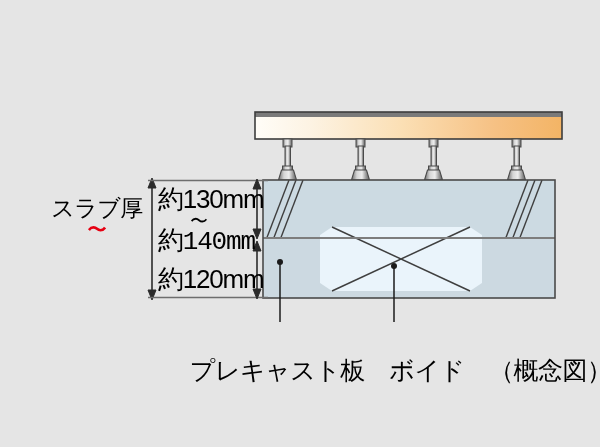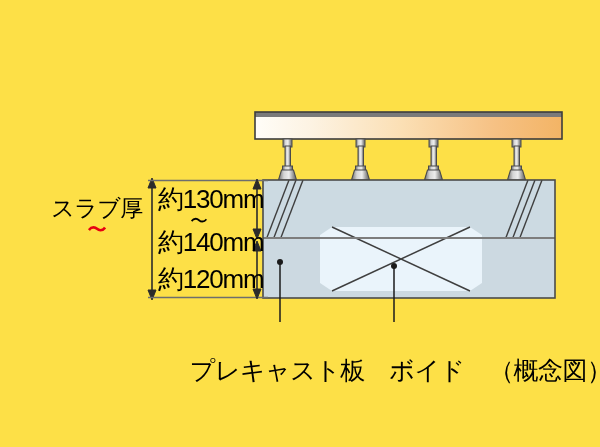--- a/index.html
+++ b/index.html
@@ -10,21 +10,21 @@
   body {
     width: 600px;
     height: 447px;
     overflow: hidden;
     font-family: "Liberation Sans", "DejaVu Sans", sans-serif;
   }
   #stage {
     position: relative;
     width: 600px;
     height: 447px;
-    background: #fde047;
+    background: #e5e5e5;
   }
   #diagram-svg {
     position: absolute;
     left: 0;
     top: 0;
     width: 600px;
     height: 447px;
     display: block;
   }
   .lbl {
@@ -62,21 +62,21 @@
   }
   
   .dim-label {
     font-size: 26px;
     color: #000000;
     letter-spacing: -1.2px;
     line-height: 1;
   }
   #dim-130 { left: 158px; top: 186px; }
   #dim-tilde { left: 190px; top: 212px; font-size: 18px; }
-  #dim-140 { left: 158px; top: 229px; }
+  #dim-140 { left: 158px; top: 229px; font-family: Liberation Mono, monospace; }
   #dim-120 { left: 158px; top: 266px; text-align: center; }
   
   #caption-row {
     position: absolute;
     left: 164px;
     top: 325px;
     font-size: 25px;
     color: #000000;
     letter-spacing: -0.5px;
     white-space: pre;

